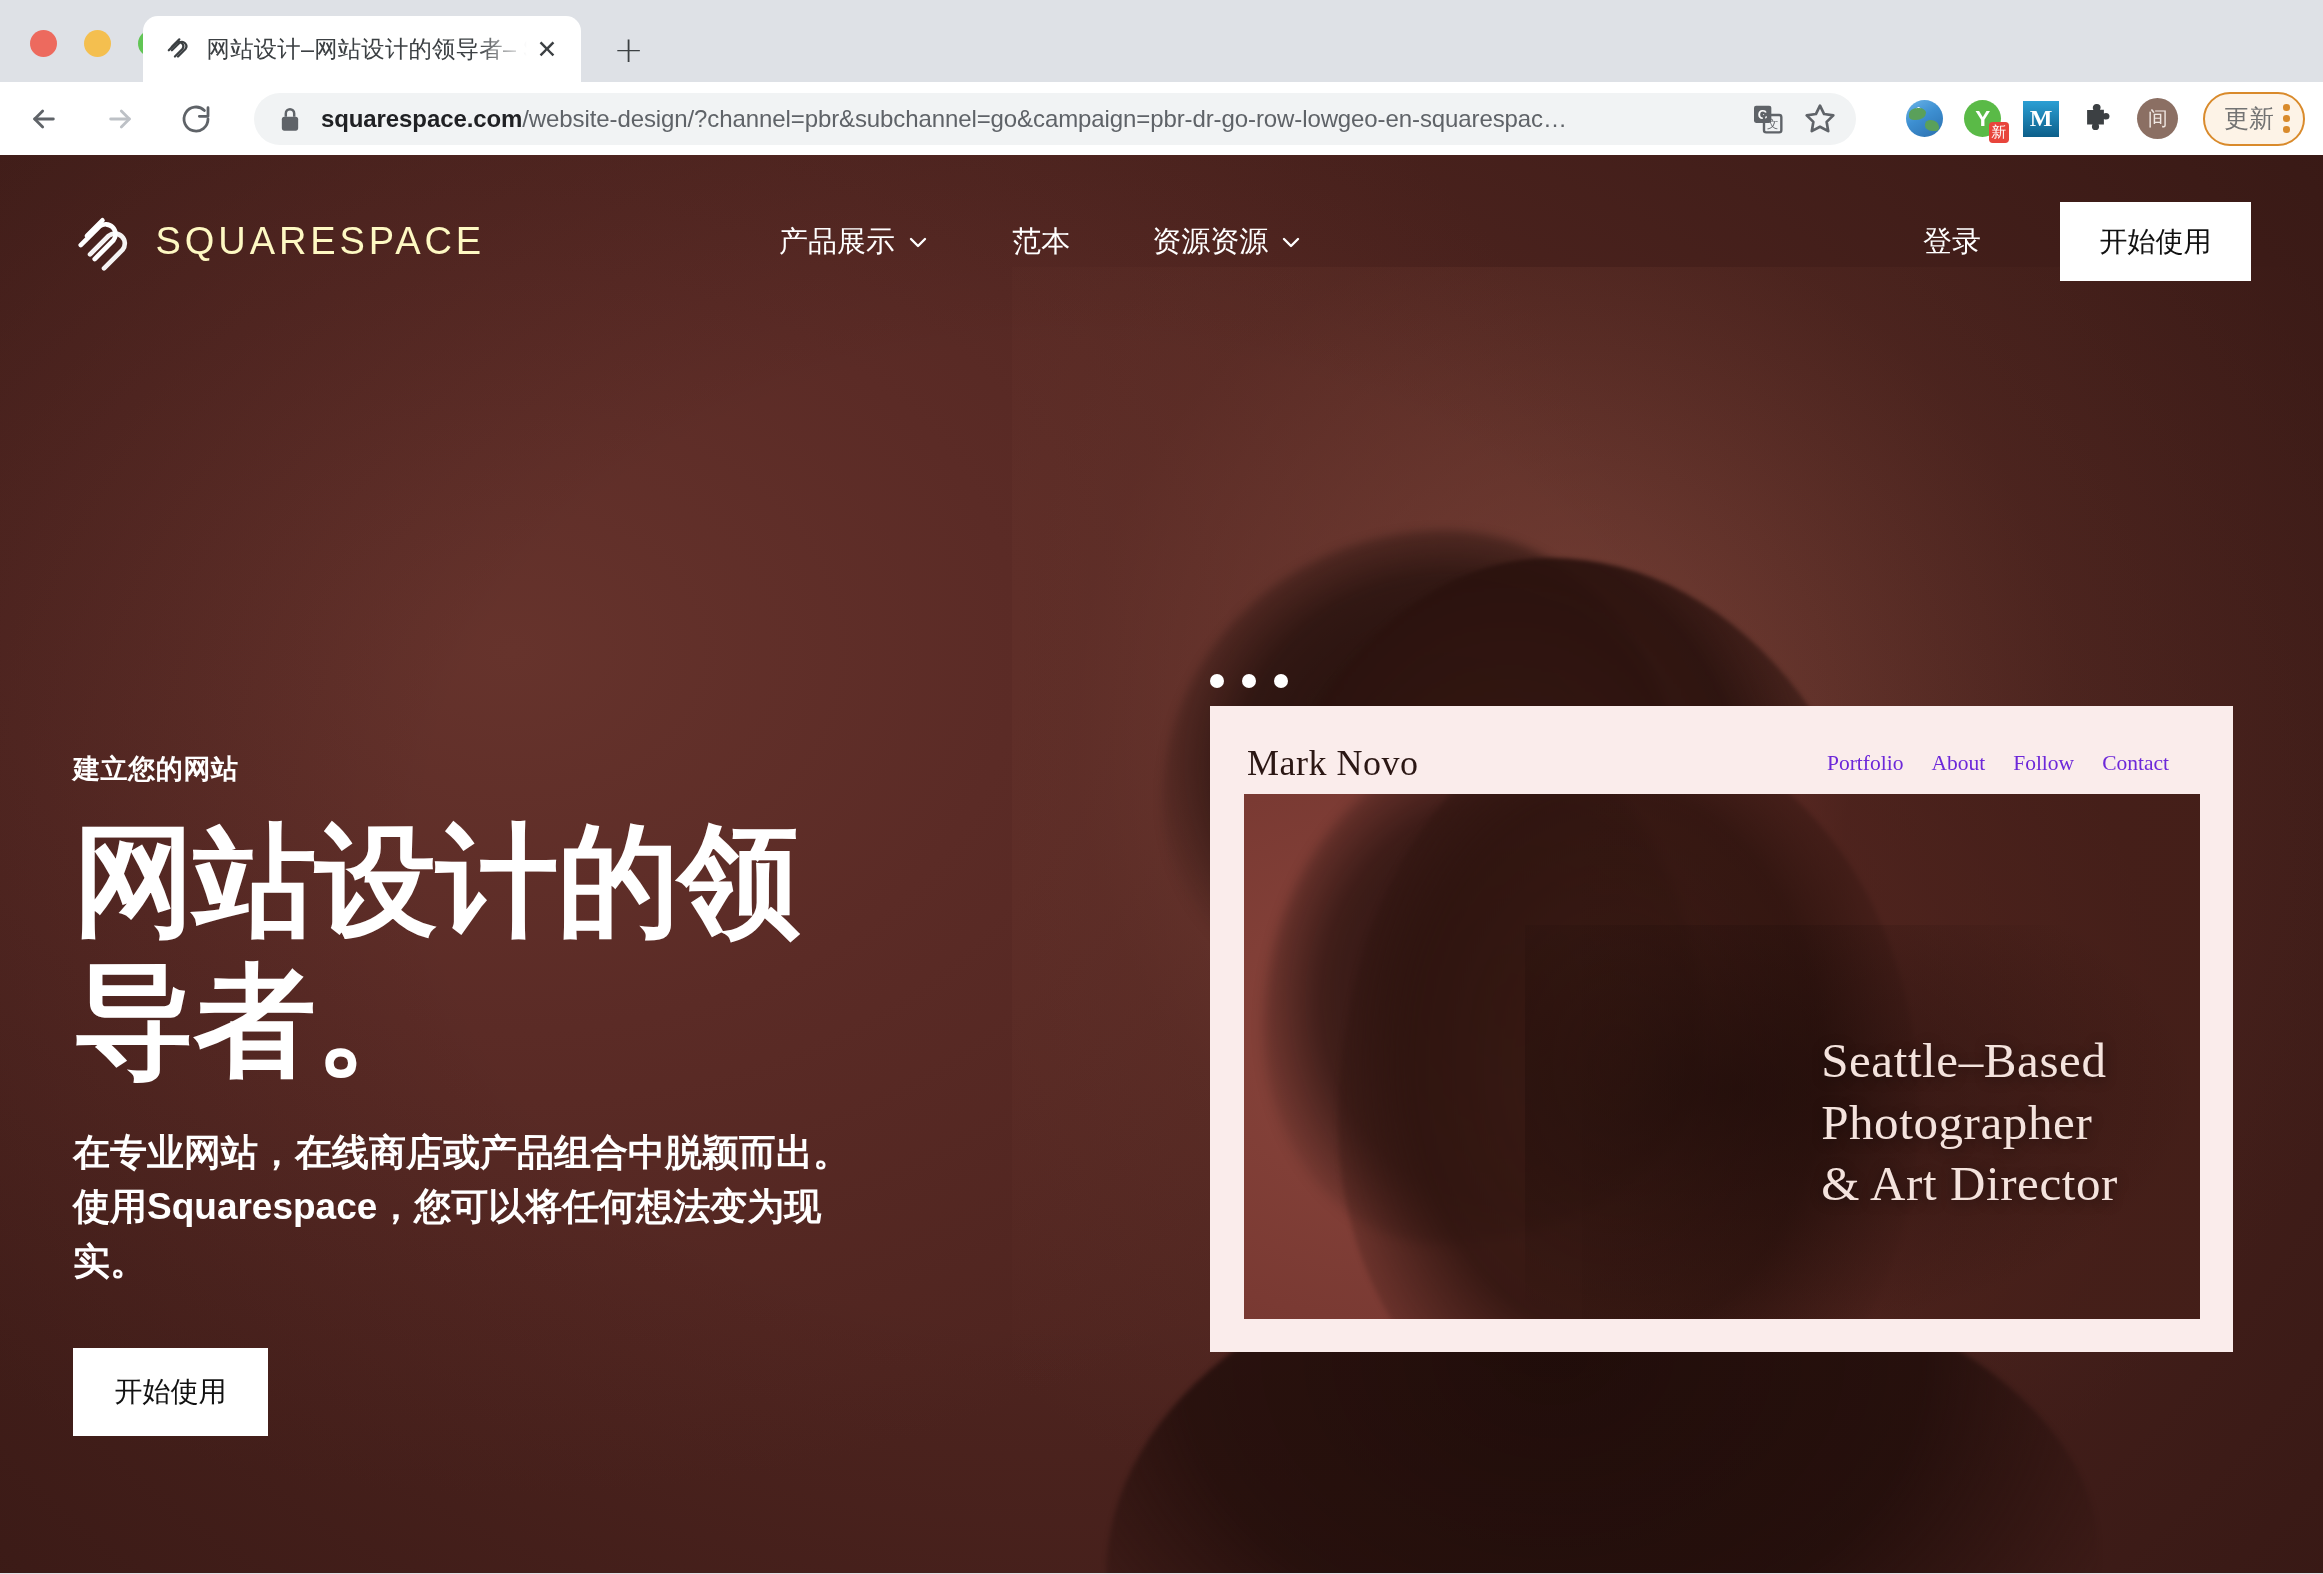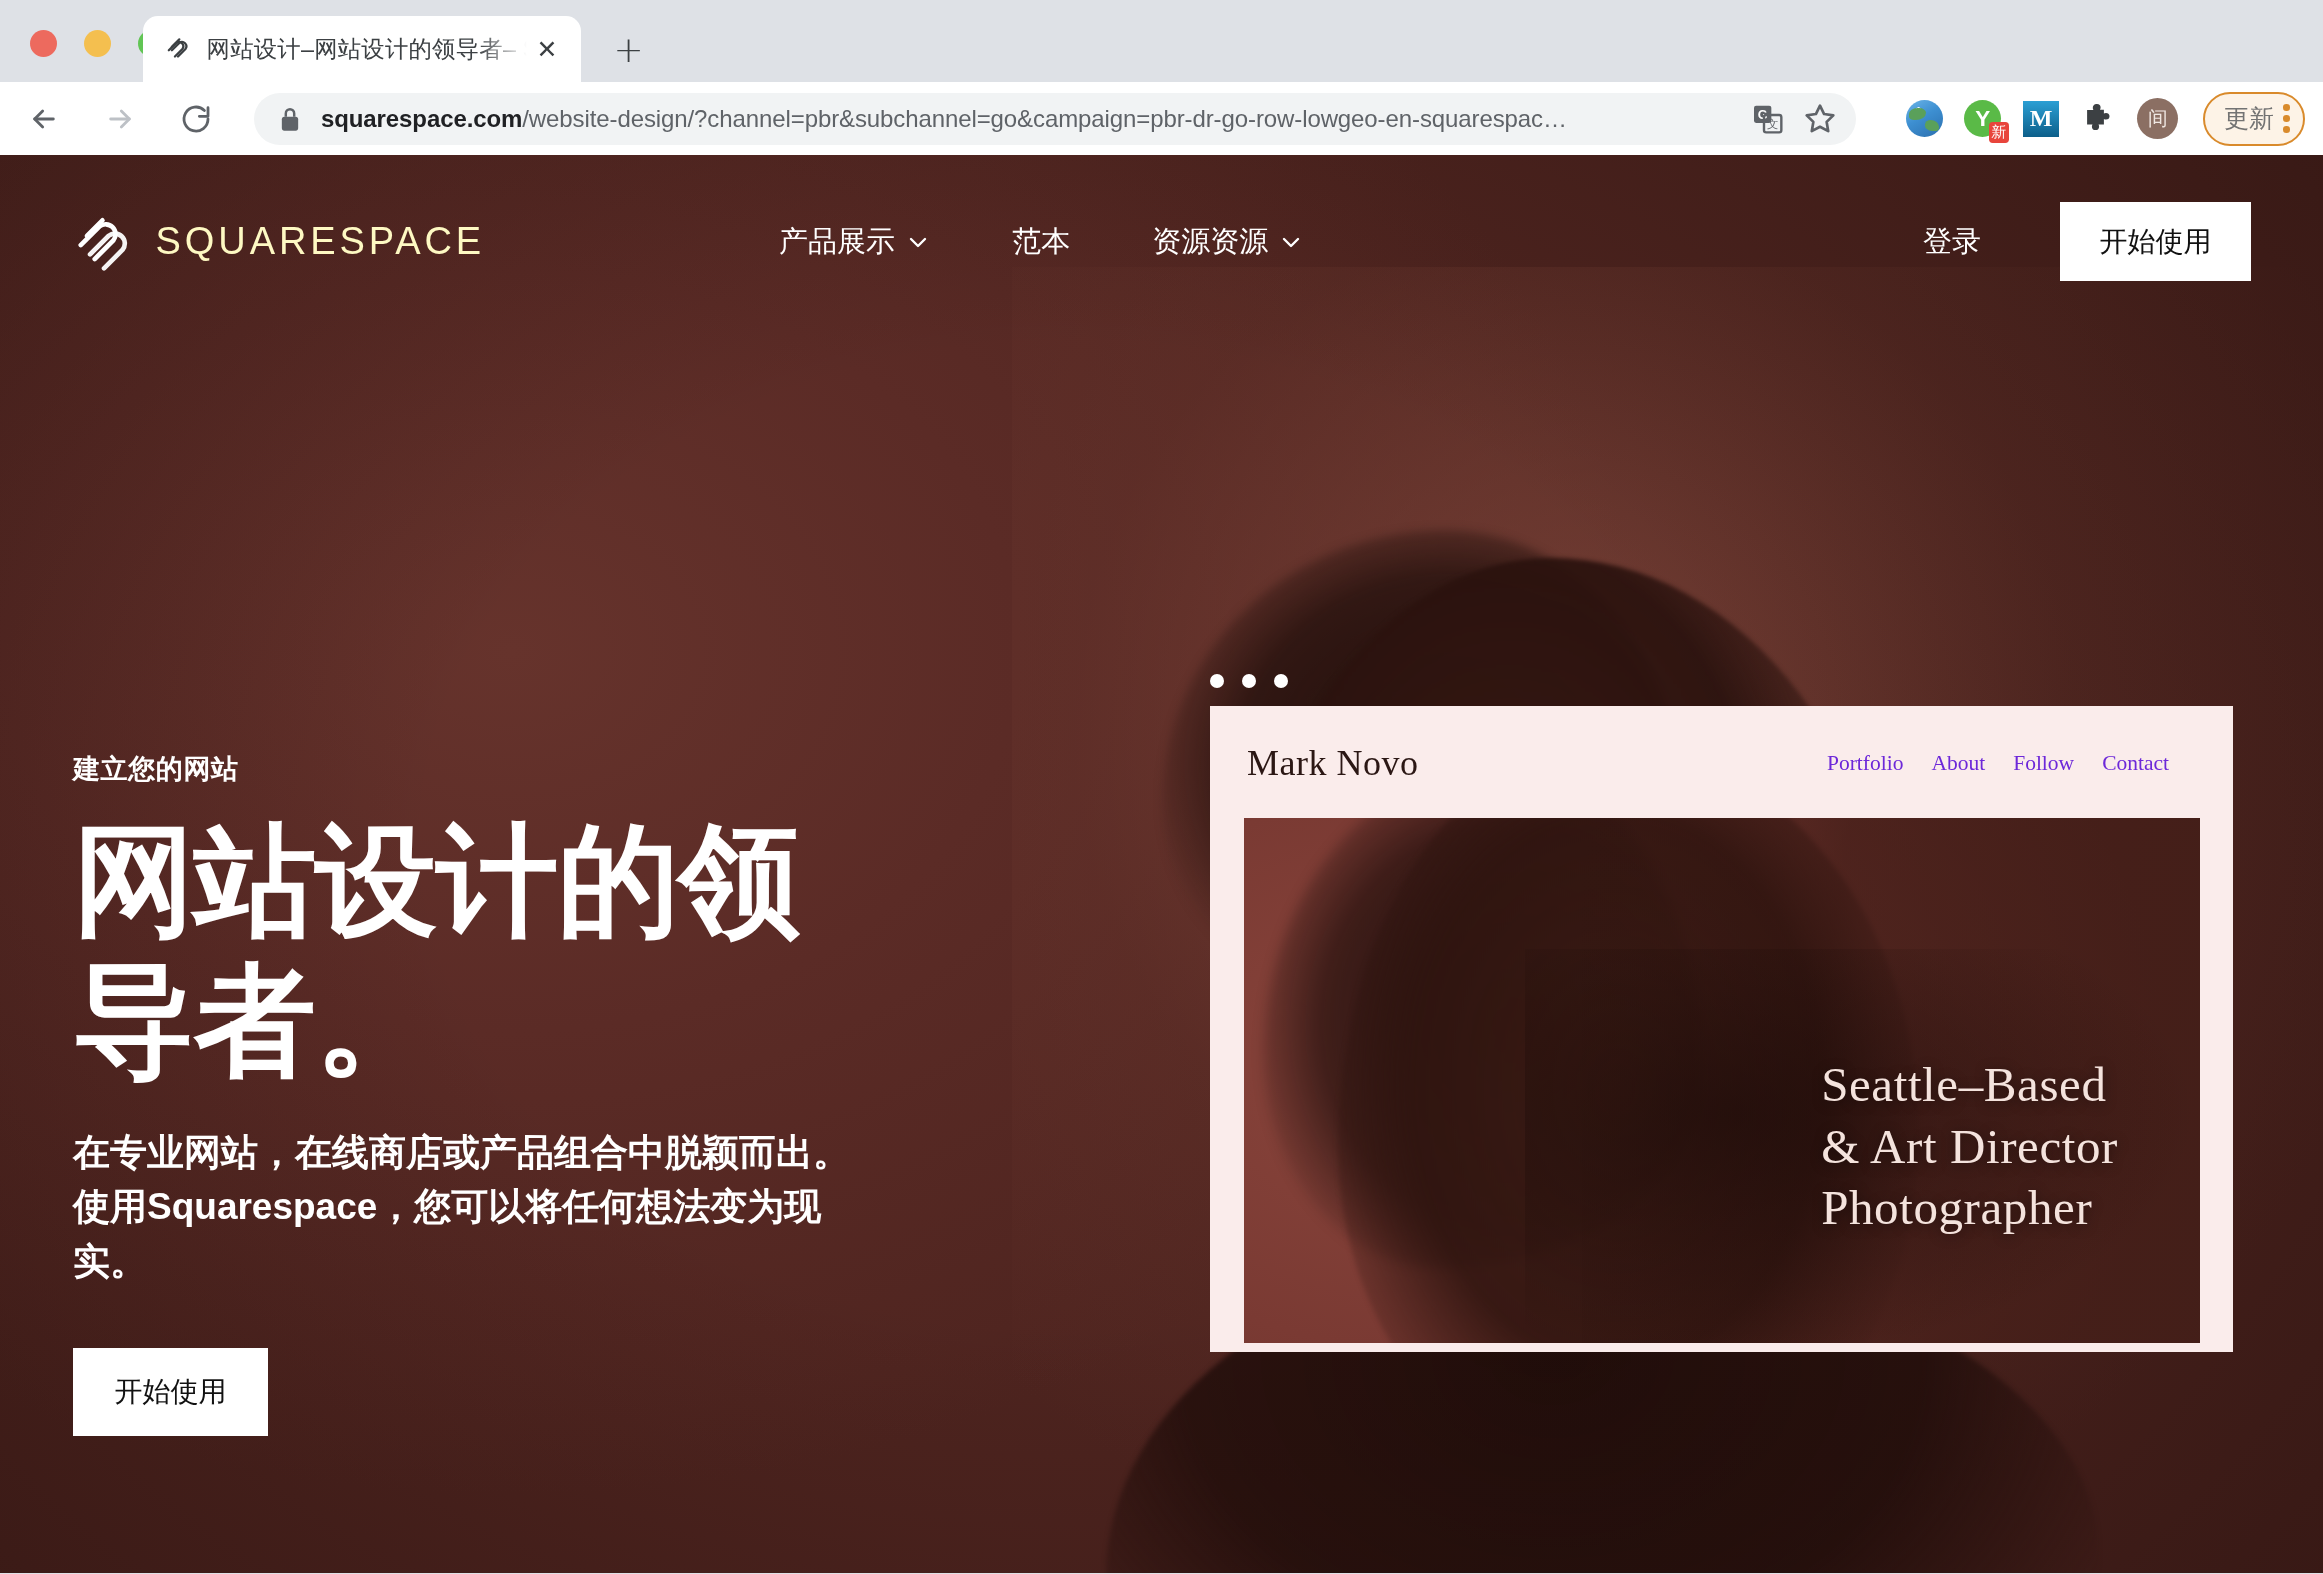--- a/index.html
+++ b/index.html
@@ -338,21 +338,20 @@
   .mock-nav span {
     font-family: "Liberation Serif", serif;
     font-size: 21.5px; color: #6d28d9;
   }
   .mock-photo {
     position: absolute;
     left: 34px; top: 88px;
     width: 956px; height: 525px;
     overflow: hidden;
     background: #7d4038;
-    margin-top: 24px;
   }
   .mock-photo .mp-wall {
     position: absolute; inset: 0;
     background:
       radial-gradient(ellipse 750px 581px at 18% 48%, #8a453c 0%, #7a3a33 48%, #632d27 100%),
       #7a3a33;
   }
   .mock-photo .mp-head {
     position: absolute; left: 94px; top: -75px;
     width: 581px; height: 750px;
@@ -561,21 +560,21 @@
       </div>
 
       <div class="mock-photo">
         <div class="mp-wall"></div>
         <div class="mp-hair"></div>
         <div class="mp-head"></div>
         <div class="mp-shade"></div>
         <div class="mp-dark"></div>
         <div class="mock-tagline">
           <div>Seattle–Based</div>
+          <div>Photographer</div>
           <div>&amp; Art Director</div>
-          <div>Photographer</div>
         </div>
       </div>
     </div>
 
   </div>
 </div>
 
 
 </body></html>

